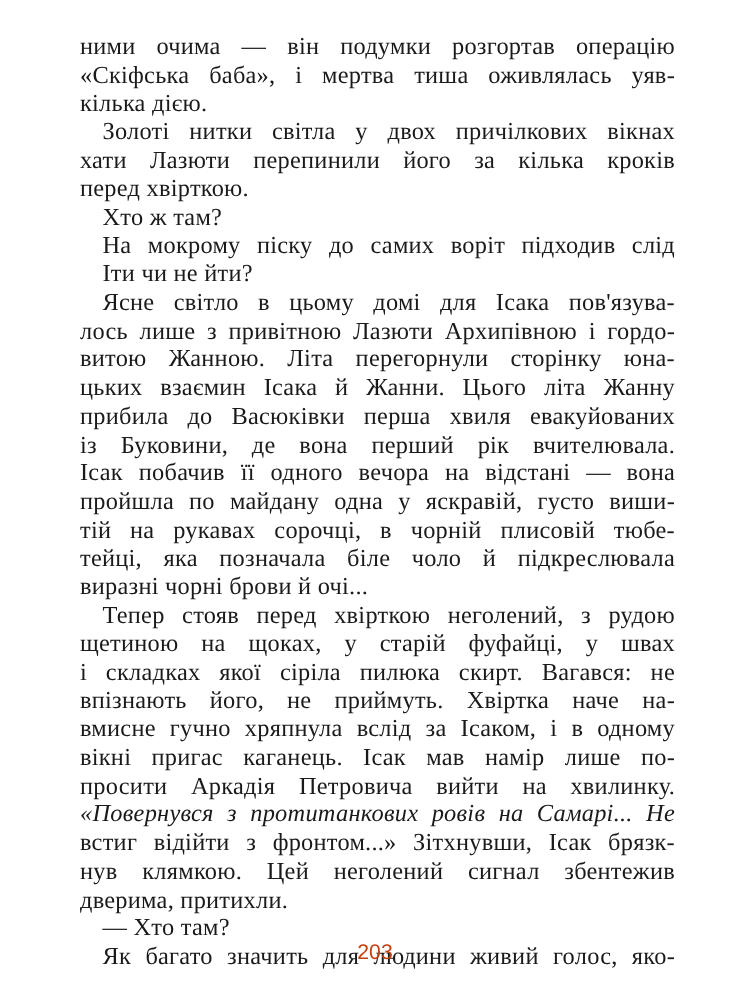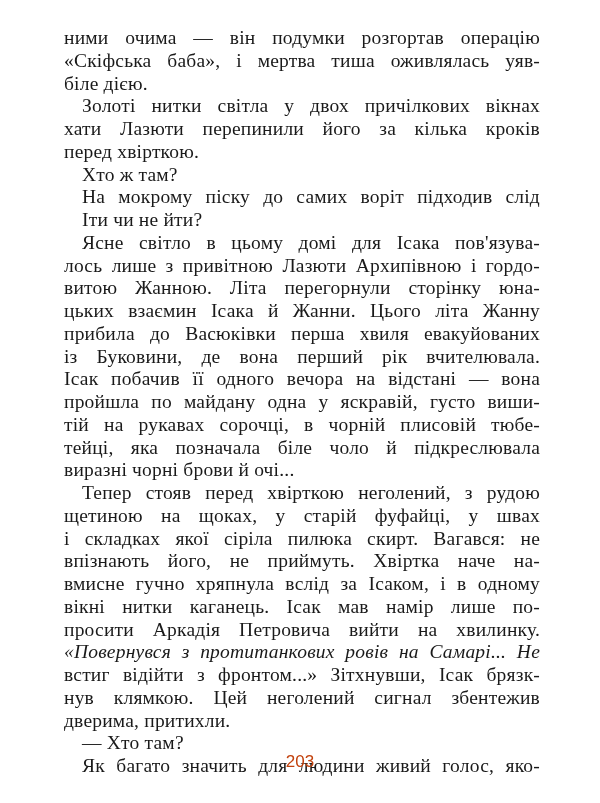--- a/index.html
+++ b/index.html
@@ -54,21 +54,21 @@
       color: #c2410c;
     }
   </style>
 </head>
 <body>
 
 <div class="page">
   <div class="text-block" id="text-block">
       <div class="line" style="white-space: normal; overflow: hidden;">ними очима — він подумки розгортав операцію</div>
       <div class="line" style="white-space: normal; overflow: hidden;">«Скіфська баба», і мертва тиша оживлялась уяв-</div>
-      <div class="line last">біле дією.</div>
+      <div class="line last">кілька дією.</div>
       <div class="line indent" style="white-space: normal; overflow: hidden;">Золоті нитки світла у двох причілкових вікнах</div>
       <div class="line" style="white-space: normal; overflow: hidden;">хати Лазюти перепинили його за кілька кроків</div>
       <div class="line last">перед хвірткою.</div>
       <div class="line indent last">Хто ж там?</div>
       <div class="line indent" style="white-space: normal; overflow: hidden;">На мокрому піску до самих воріт підходив слід</div>
       <div class="line indent last">Іти чи не йти?</div>
       <div class="line indent" style="white-space: normal; overflow: hidden;">Ясне світло в цьому домі для Ісака пов'язува-</div>
       <div class="line" style="white-space: normal; overflow: hidden;">лось лише з привітною Лазюти Архипівною і гордо-</div>
       <div class="line" style="white-space: normal; overflow: hidden;">витою Жанною. Літа перегорнули сторінку юна-</div>
       <div class="line" style="white-space: normal; overflow: hidden;">цьких взаємин Ісака й Жанни. Цього літа Жанну</div>
@@ -77,21 +77,21 @@
       <div class="line" style="white-space: normal; overflow: hidden;">Ісак побачив її одного вечора на відстані — вона</div>
       <div class="line" style="white-space: normal; overflow: hidden;">пройшла по майдану одна у яскравій, густо виши-</div>
       <div class="line" style="white-space: normal; overflow: hidden;">тій на рукавах сорочці, в чорній плисовій тюбе-</div>
       <div class="line" style="white-space: normal; overflow: hidden;">тейці, яка позначала біле чоло й підкреслювала</div>
       <div class="line last">виразні чорні брови й очі...</div>
       <div class="line indent" style="white-space: normal; overflow: hidden;">Тепер стояв перед хвірткою неголений, з рудою</div>
       <div class="line" style="white-space: normal; overflow: hidden;">щетиною на щоках, у старій фуфайці, у швах</div>
       <div class="line" style="white-space: normal; overflow: hidden;">і складках якої сіріла пилюка скирт. Вагався: не</div>
       <div class="line" style="white-space: normal; overflow: hidden;">впізнають його, не приймуть. Хвіртка наче на-</div>
       <div class="line" style="white-space: normal; overflow: hidden;">вмисне гучно хряпнула вслід за Ісаком, і в одному</div>
-      <div class="line" style="white-space: normal; overflow: hidden;">вікні нитки каганець. Ісак мав намір лише по-</div>
+      <div class="line" style="white-space: normal; overflow: hidden;">вікні пригас каганець. Ісак мав намір лише по-</div>
       <div class="line" style="white-space: normal; overflow: hidden;">просити Аркадія Петровича вийти на хвилинку.</div>
       <div class="line" style="white-space: normal; overflow: hidden; font-style: italic;">«Повернувся з протитанкових ровів на Самарі... Не</div>
       <div class="line" style="white-space: normal; overflow: hidden;">встиг відійти з фронтом...» Зітхнувши, Ісак брязк-</div>
       <div class="line" style="white-space: normal; overflow: hidden;">нув клямкою. Цей неголений сигнал збентежив</div>
       <div class="line last">дверима, притихли.</div>
       <div class="line indent last">— Хто там?</div>
       <div class="line indent" style="white-space: normal; overflow: hidden;">Як багато значить для людини живий голос, яко-</div>
     </div>
   <div class="page-number">203</div>
 </div>

